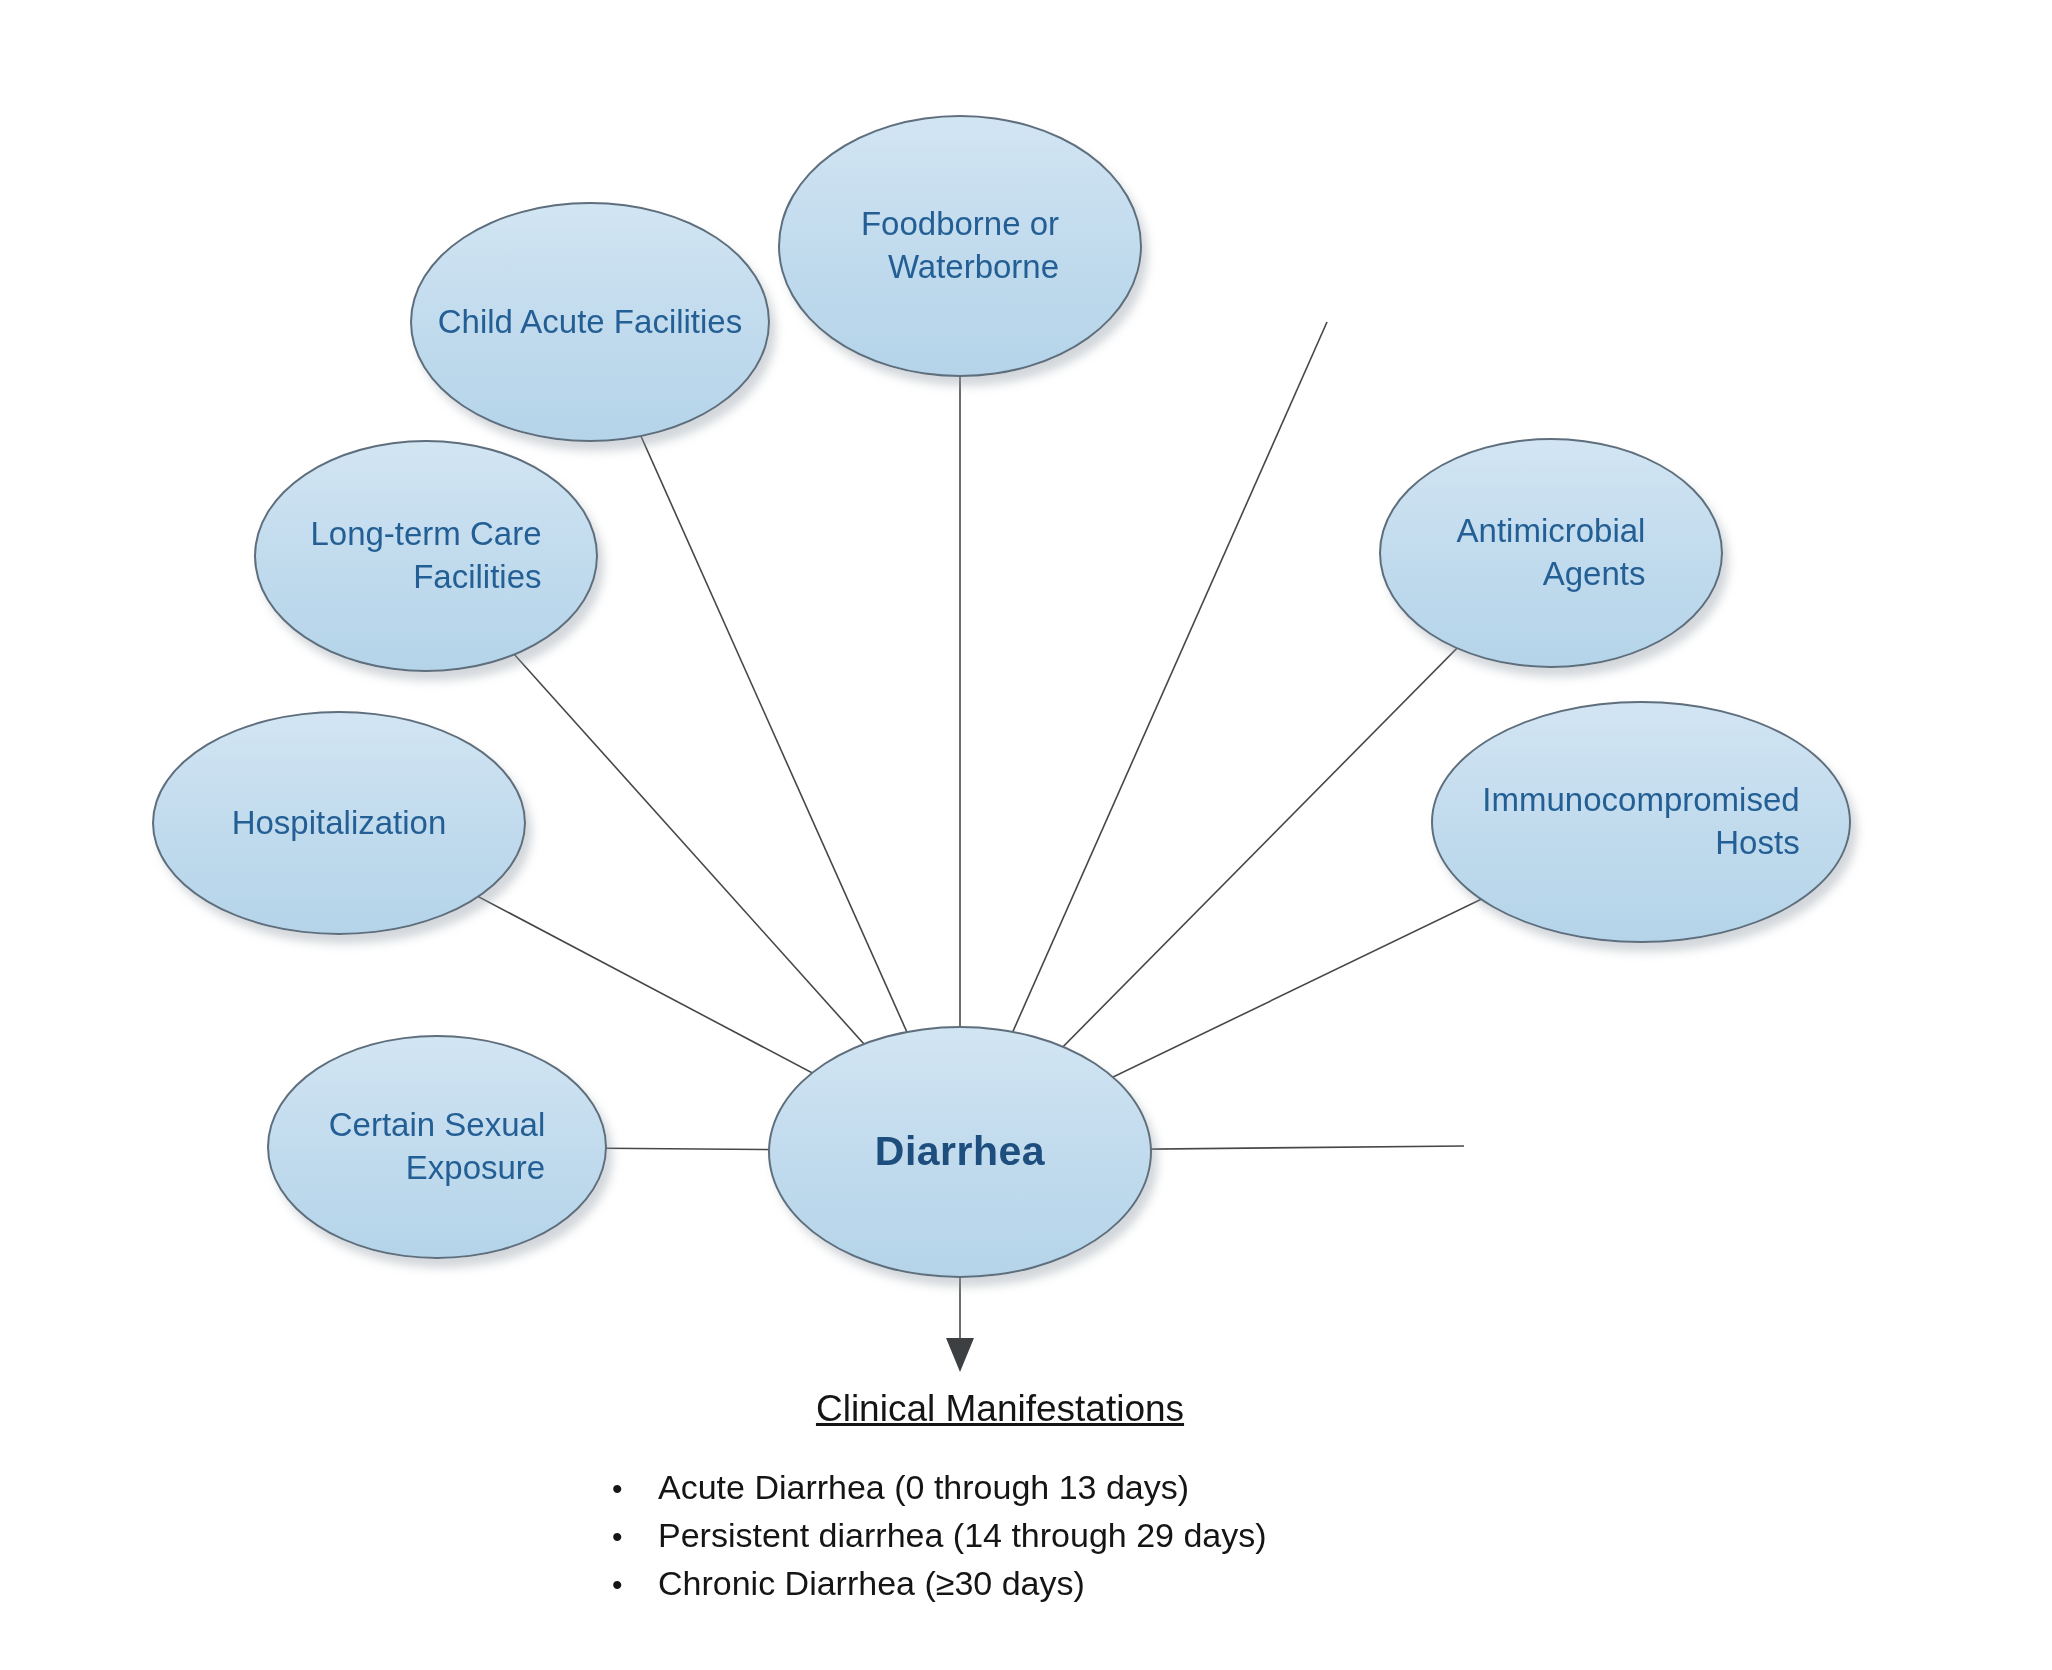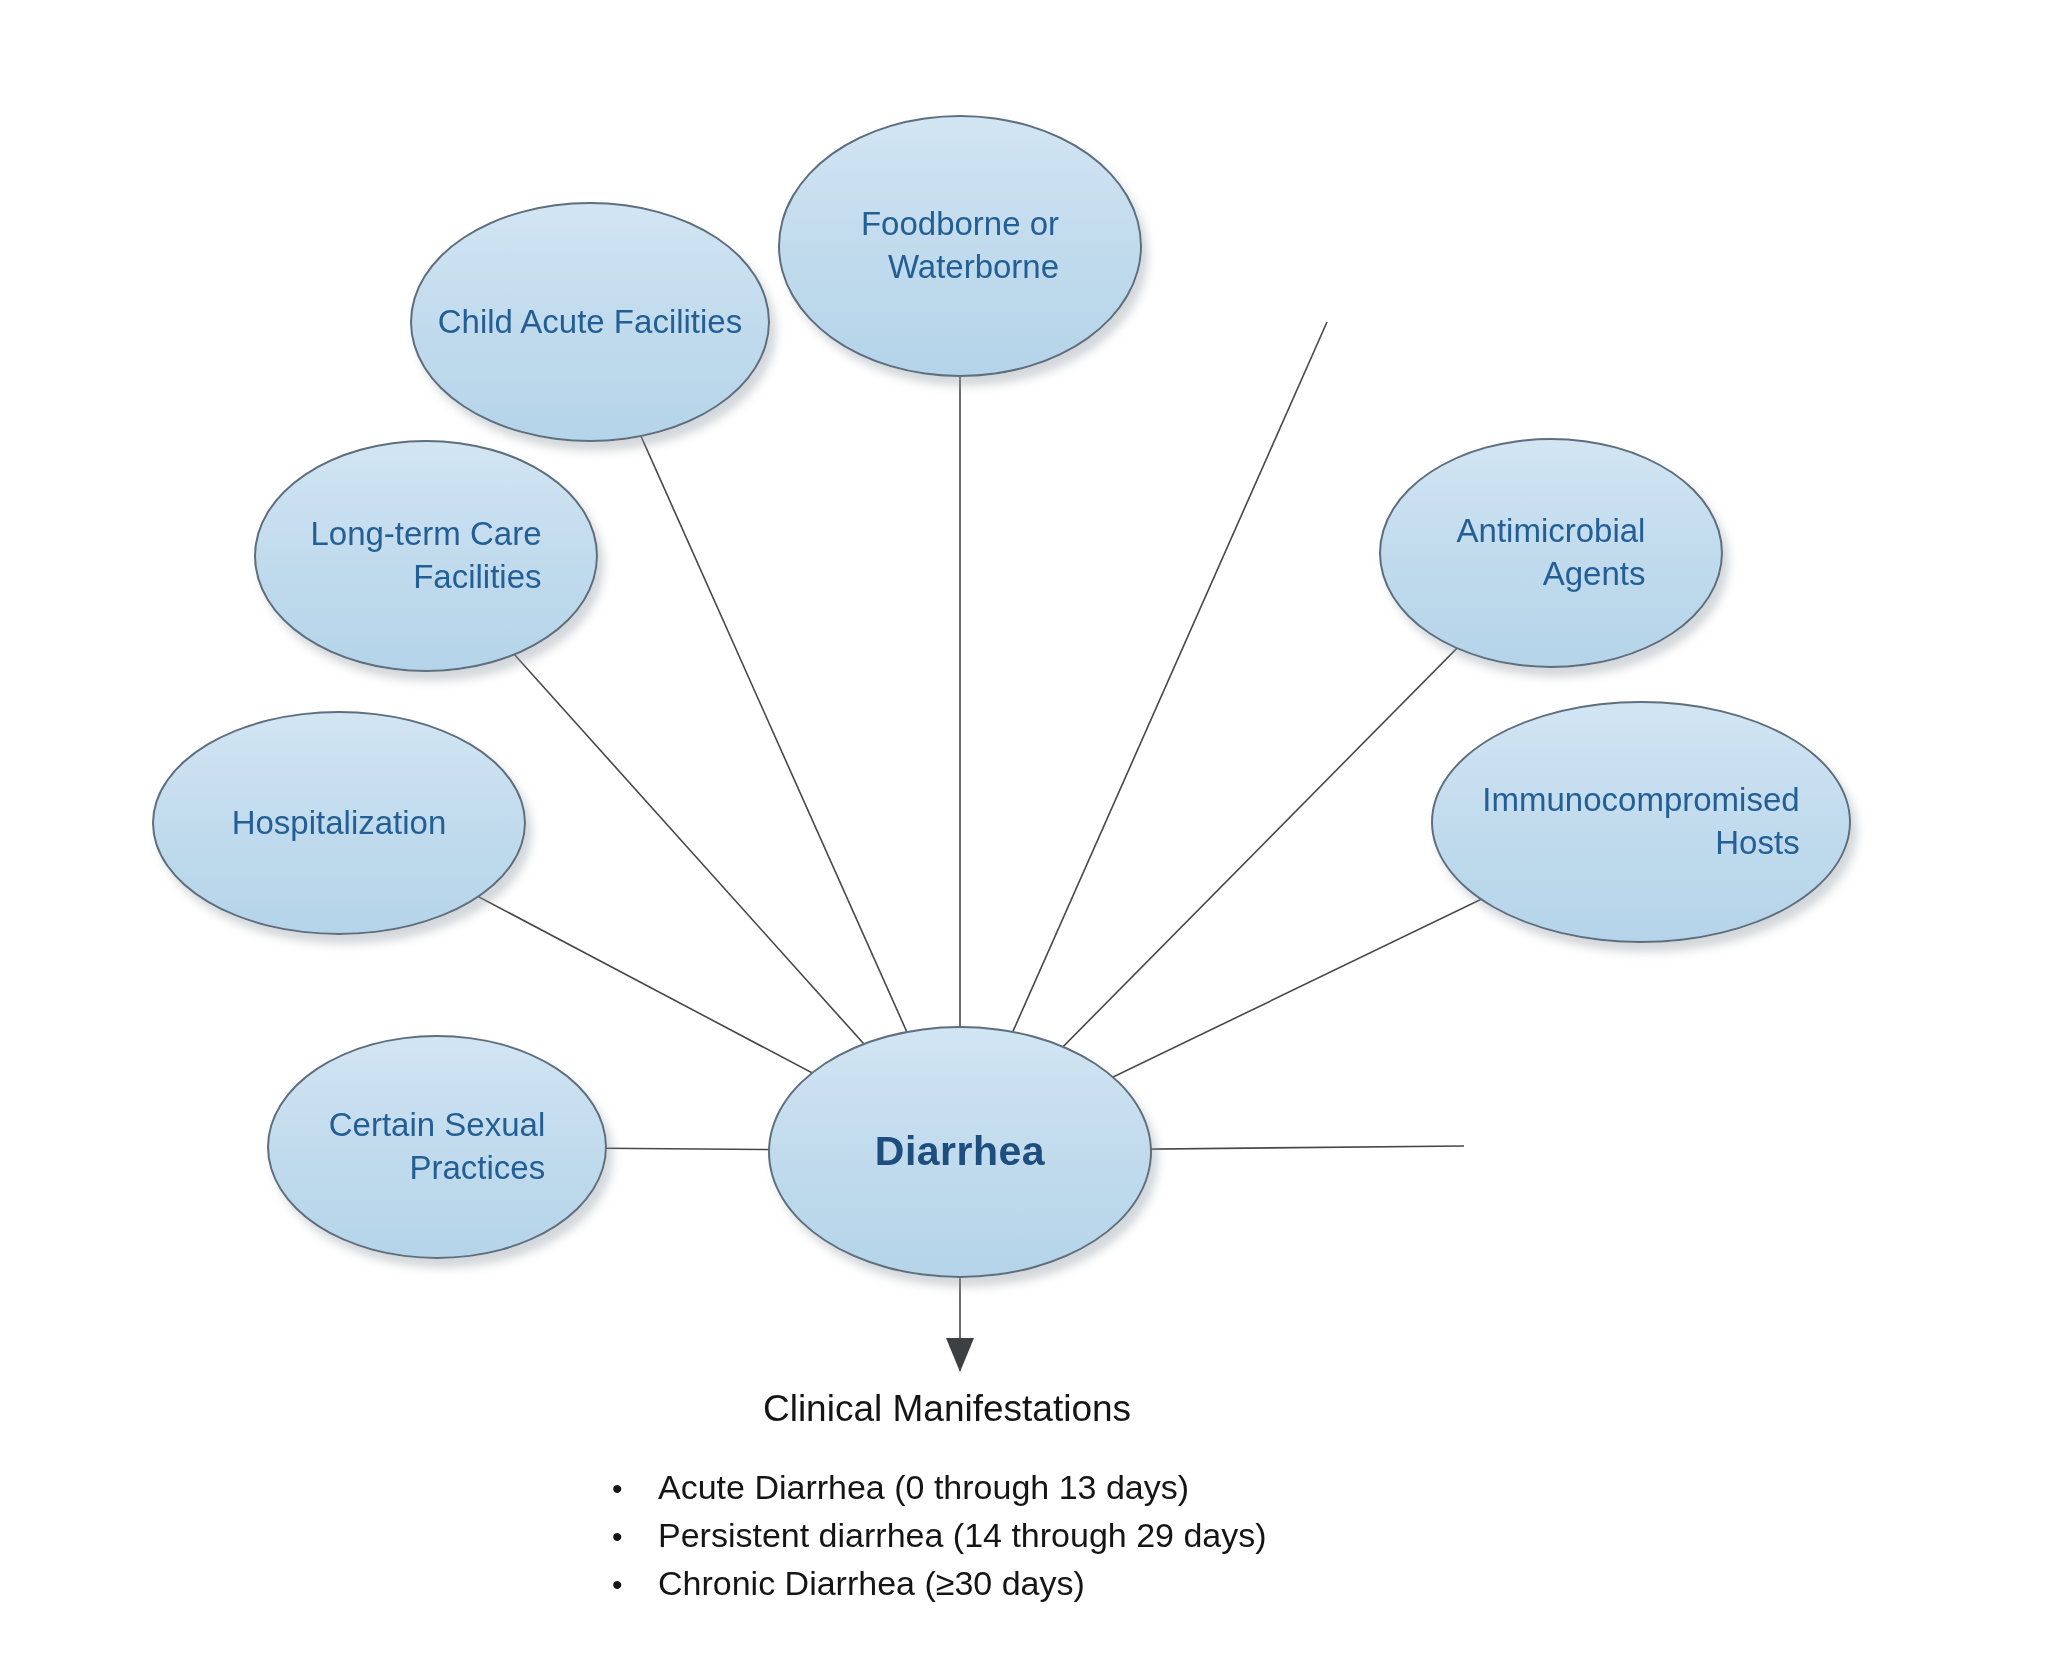--- a/index.html
+++ b/index.html
@@ -44,26 +44,27 @@
   }
   .node.center .label {
     color: #1d4e7e;
     font-size: 41px;
     font-weight: bold;
     letter-spacing: 0.5px;
   }
   .outcome-title {
     position: absolute;
     z-index: 2;
-    left: 947px;
+    left: 1000px;
     top: 1388px;
     transform: translateX(-50%);
     font-size: 37px;
     color: #151515;
     white-space: nowrap;
+    text-decoration: underline;
   }
   .bullets {
     position: absolute;
     z-index: 2;
     left: 612px;
     top: 1468px;
   }
   .bullet-row {
     display: flex;
     align-items: baseline;
@@ -116,21 +117,21 @@
   </div>
   <div class="node" style="left:152px;  top:711px;  width:374px; height:224px;">
     <span class="label">Hospitalization</span>
   </div>
   <div class="node" style="left:1431px; top:701px;  width:420px; height:242px;">
     <span class="label">Immunocompromised
 Hosts</span>
   </div>
   <div class="node" style="left:267px;  top:1035px; width:340px; height:224px;">
     <span class="label">Certain Sexual
-Practices</span>
+Exposure</span>
   </div>
 
   <div class="node center" style="left:768px; top:1026px; width:384px; height:252px;">
     <span class="label">Diarrhea</span>
   </div>
 
   <div class="outcome-title">Clinical Manifestations</div>
 
   <div class="bullets">
     <div class="bullet-row">

